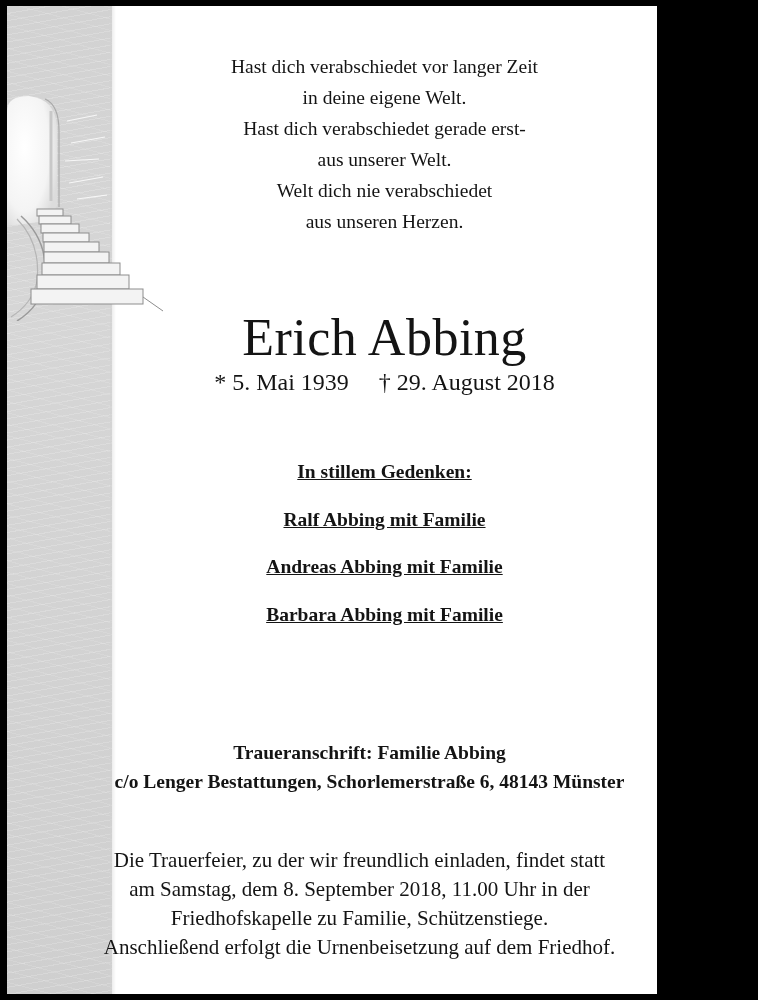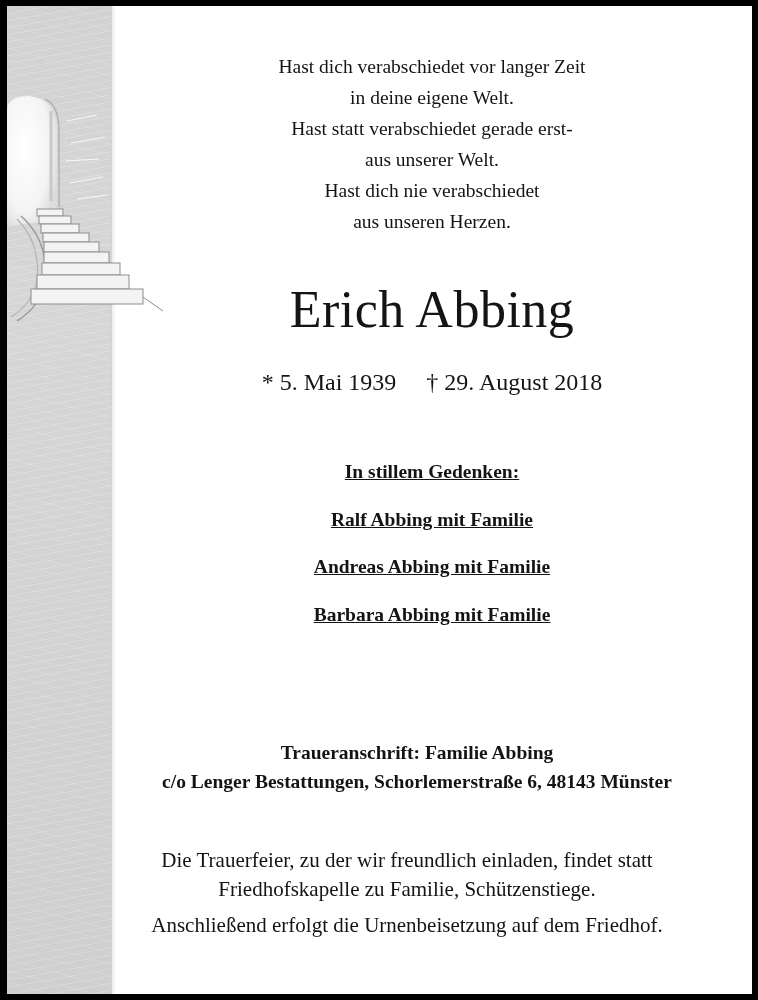--- a/index.html
+++ b/index.html
@@ -1,18 +1,18 @@
 <!DOCTYPE html>
 <html><head>
   <meta charset="utf-8">
   <style>
     html, body { margin: 0; padding: 0; background: #000; }
     body { width: 758px; height: 1000px; overflow: hidden; position: relative; }
     .frame {
-      position: absolute; left: 7px; top: 6px; width: 745px; height: 988px;
+      position: absolute; left: 7px; top: 6px; width: 650px; height: 988px;
       background: #fff; overflow: hidden;
     }
     .side-strip {
       position: absolute; left: 0; top: 0; width: 105px; height: 100%;
       background:
         repeating-linear-gradient(170deg, rgba(255,255,255,0.18) 0 1px, transparent 1px 7px),
         repeating-linear-gradient(15deg, rgba(255,255,255,0.12) 0 1px, transparent 1px 11px),
         linear-gradient(180deg, #d2d2d2 0%, #d6d6d6 30%, #cfcfcf 100%);
     }
     .side-strip .fade-right {
@@ -20,29 +20,29 @@
       background: linear-gradient(90deg, rgba(210,210,210,0.6), rgba(255,255,255,0));
     }
     .stair-art { position: absolute; left: 0; top: 85px; width: 160px; height: 230px; }
     .content {
       position: absolute; left: 105px; top: 0; right: 0; height: 100%;
       font-family: "Liberation Serif", "DejaVu Serif", serif; color: #141414;
       text-align: center;
     }
     .poem { position: absolute; top: 45px; left: 0; right: 0; font-size: 19.5px; line-height: 31px; }
     .poem div { white-space: nowrap; }
-    .name { position: absolute; top: 274px; left: 0; right: 0; font-size: 52px; line-height: 60px; letter-spacing: 0.5px; }
+    .name { position: absolute; top: 302px; left: 0; right: 0; font-size: 52px; line-height: 60px; letter-spacing: 0.5px; }
     .dates { position: absolute; top: 362px; left: 0; right: 0; font-size: 24px; line-height: 28px; white-space: pre; }
     .mourners { position: absolute; top: 452px; left: 0; right: 0; font-weight: bold; font-size: 19.5px; text-decoration: underline; }
     .mourners div { height: 47.5px; line-height: 28px; white-space: nowrap; }
     .address { position: absolute; top: 732px; left: -30px; right: 0; font-size: 19.5px; line-height: 29px; }
     .address div { white-space: nowrap; font-weight: bold; }
     .ceremony { position: absolute; top: 840px; left: -50px; right: 0; font-size: 21px; line-height: 29px; }
     .ceremony div { white-space: nowrap; }
-    .ceremony .last { margin-top: 7px; }
+    .ceremony .last { }
   </style>
 </head>
 <body>
 
 <div class="frame">
   <div class="side-strip">
     <div class="fade-right"></div>
   </div>
 
   <svg class="stair-art" viewBox="0 0 160 230" xmlns="http://www.w3.org/2000/svg">
@@ -80,40 +80,41 @@
         <path d="M58,70 L92,68"></path>
       <path d="M62,92 L96,86"></path>
         <path d="M70,108 L100,104"></path>
     </g>
   </svg>
 
   <div class="content">
     <div class="poem">
       <div>Hast dich verabschiedet vor langer Zeit</div>
       <div>in deine eigene Welt.</div>
-      <div>Hast statt verabschiedet gerade erst-</div>
+      <div>Hast dich verabschiedet gerade erst-</div>
       <div>aus unserer Welt.</div>
-      <div>Hast dich nie verabschiedet</div>
+      <div>Welt dich nie verabschiedet</div>
       <div>aus unseren Herzen.</div>
     </div>
 
     <div class="name">Erich Abbing</div>
     <div class="dates">* 5. Mai 1939     † 29. August 2018</div>
 
     <div class="mourners">
       <div>In stillem Gedenken:</div>
       <div>Ralf Abbing mit Familie</div>
       <div>Andreas Abbing mit Familie</div>
       <div>Barbara Abbing mit Familie</div>
     </div>
 
     <div class="address">
       <div>Traueranschrift: Familie Abbing</div>
       <div>c/o Lenger Bestattungen, Schorlemerstraße 6, 48143 Münster</div>
     </div>
 
     <div class="ceremony">
       <div>Die Trauerfeier, zu der wir freundlich einladen, findet statt</div>
+      <div>am Samstag, dem 8. September 2018, 11.00 Uhr in der</div>
       <div>Friedhofskapelle zu Familie, Schützenstiege.</div>
       <div class="last">Anschließend erfolgt die Urnenbeisetzung auf dem Friedhof.</div>
     </div>
   </div>
 </div>
 
 </body></html>

